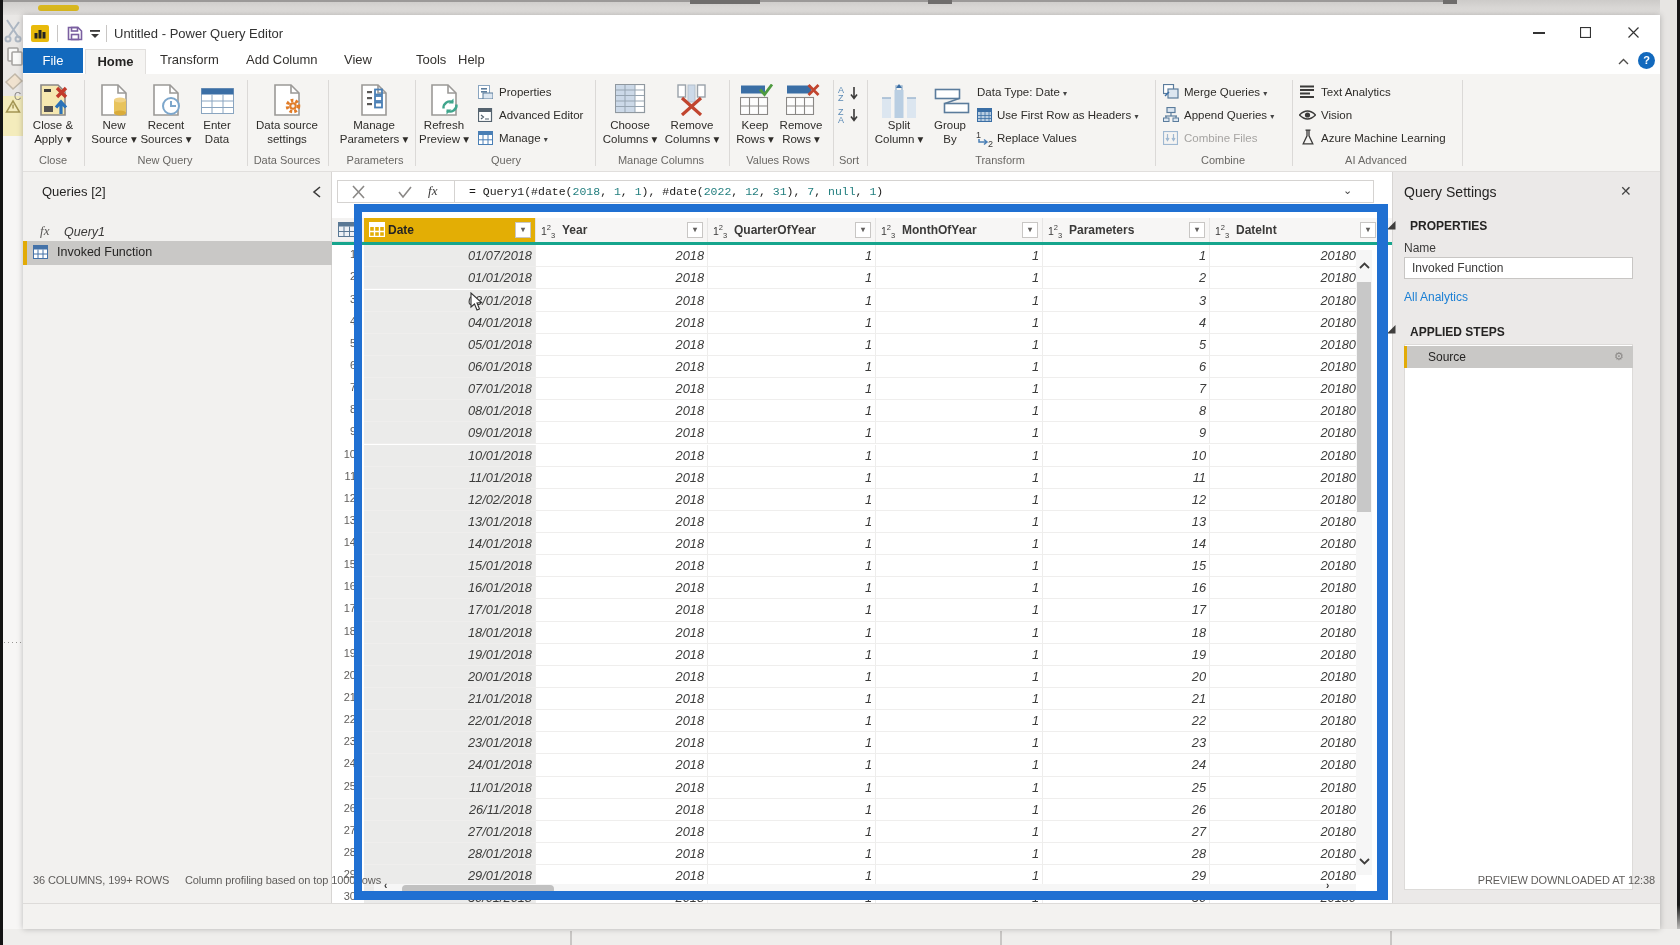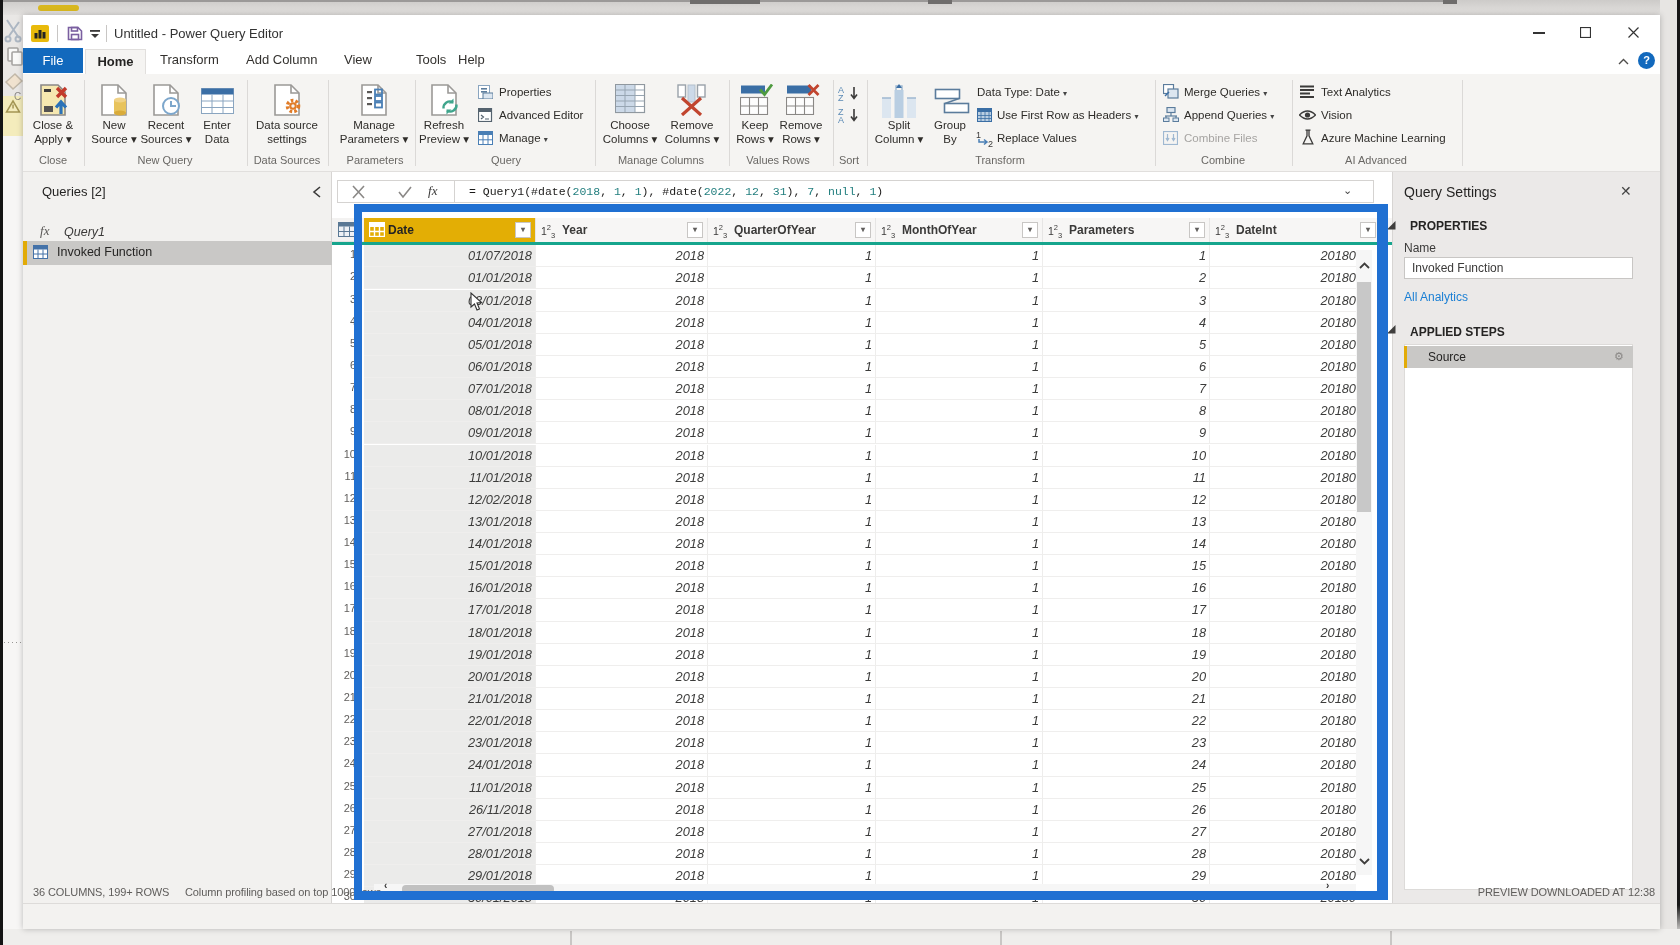--- a/index.html
+++ b/index.html
@@ -98,21 +98,21 @@
 .shead { font-size:12px; font-weight:bold; color:#252423; }
 #sname { left:1404px; top:241px; font-size:12px; color:#3b3a39; }
 #sinput { left:1404px; top:257px; width:229px; height:22px; background:#fff; border:1px solid #c8c6c4; font-size:12px; color:#3b3a39; line-height:20px; padding-left:7px; }
 #sprops { left:1404px; top:290px; font-size:12px; color:#1a7fd4; }
 #slist { left:1404px; top:344px; width:229px; height:546px; background:#fff; border:1px solid #dddbd9; }
 #ssource { left:1404px; top:346px; width:229px; height:22px; background:#c9c8c6; border-left:3px solid #e2ab07; font-size:12px; color:#252423; line-height:22px; padding-left:21px; }
 #sgear { left:1614px; top:350px; font-size:11px; color:#8a8886; }
 
 
 #status { left:23px; top:903px; width:1637px; height:26px; background:#f3f2f0; border-top:1px solid #dddbd9; }
-.stext { top:874px; font-size:11px; color:#5f5d5b; letter-spacing:-0.1px;margin-top:12px; }
+.stext { top:874px; font-size:11px; color:#5f5d5b; letter-spacing:-0.1px; }
 
 
 #bluerect { left:354px; top:204px; width:1034px; height:696px; border-style:solid; border-color:#2070d2; border-width:8px 11px 9px 8px; }
 </style></head>
 <body>
 <div class="abs" id="blackbar"></div>
 
 <div class="abs" id="topstrip"></div>
 <div class="abs" id="topline"></div>
 <div class="abs" id="ypill"></div>

